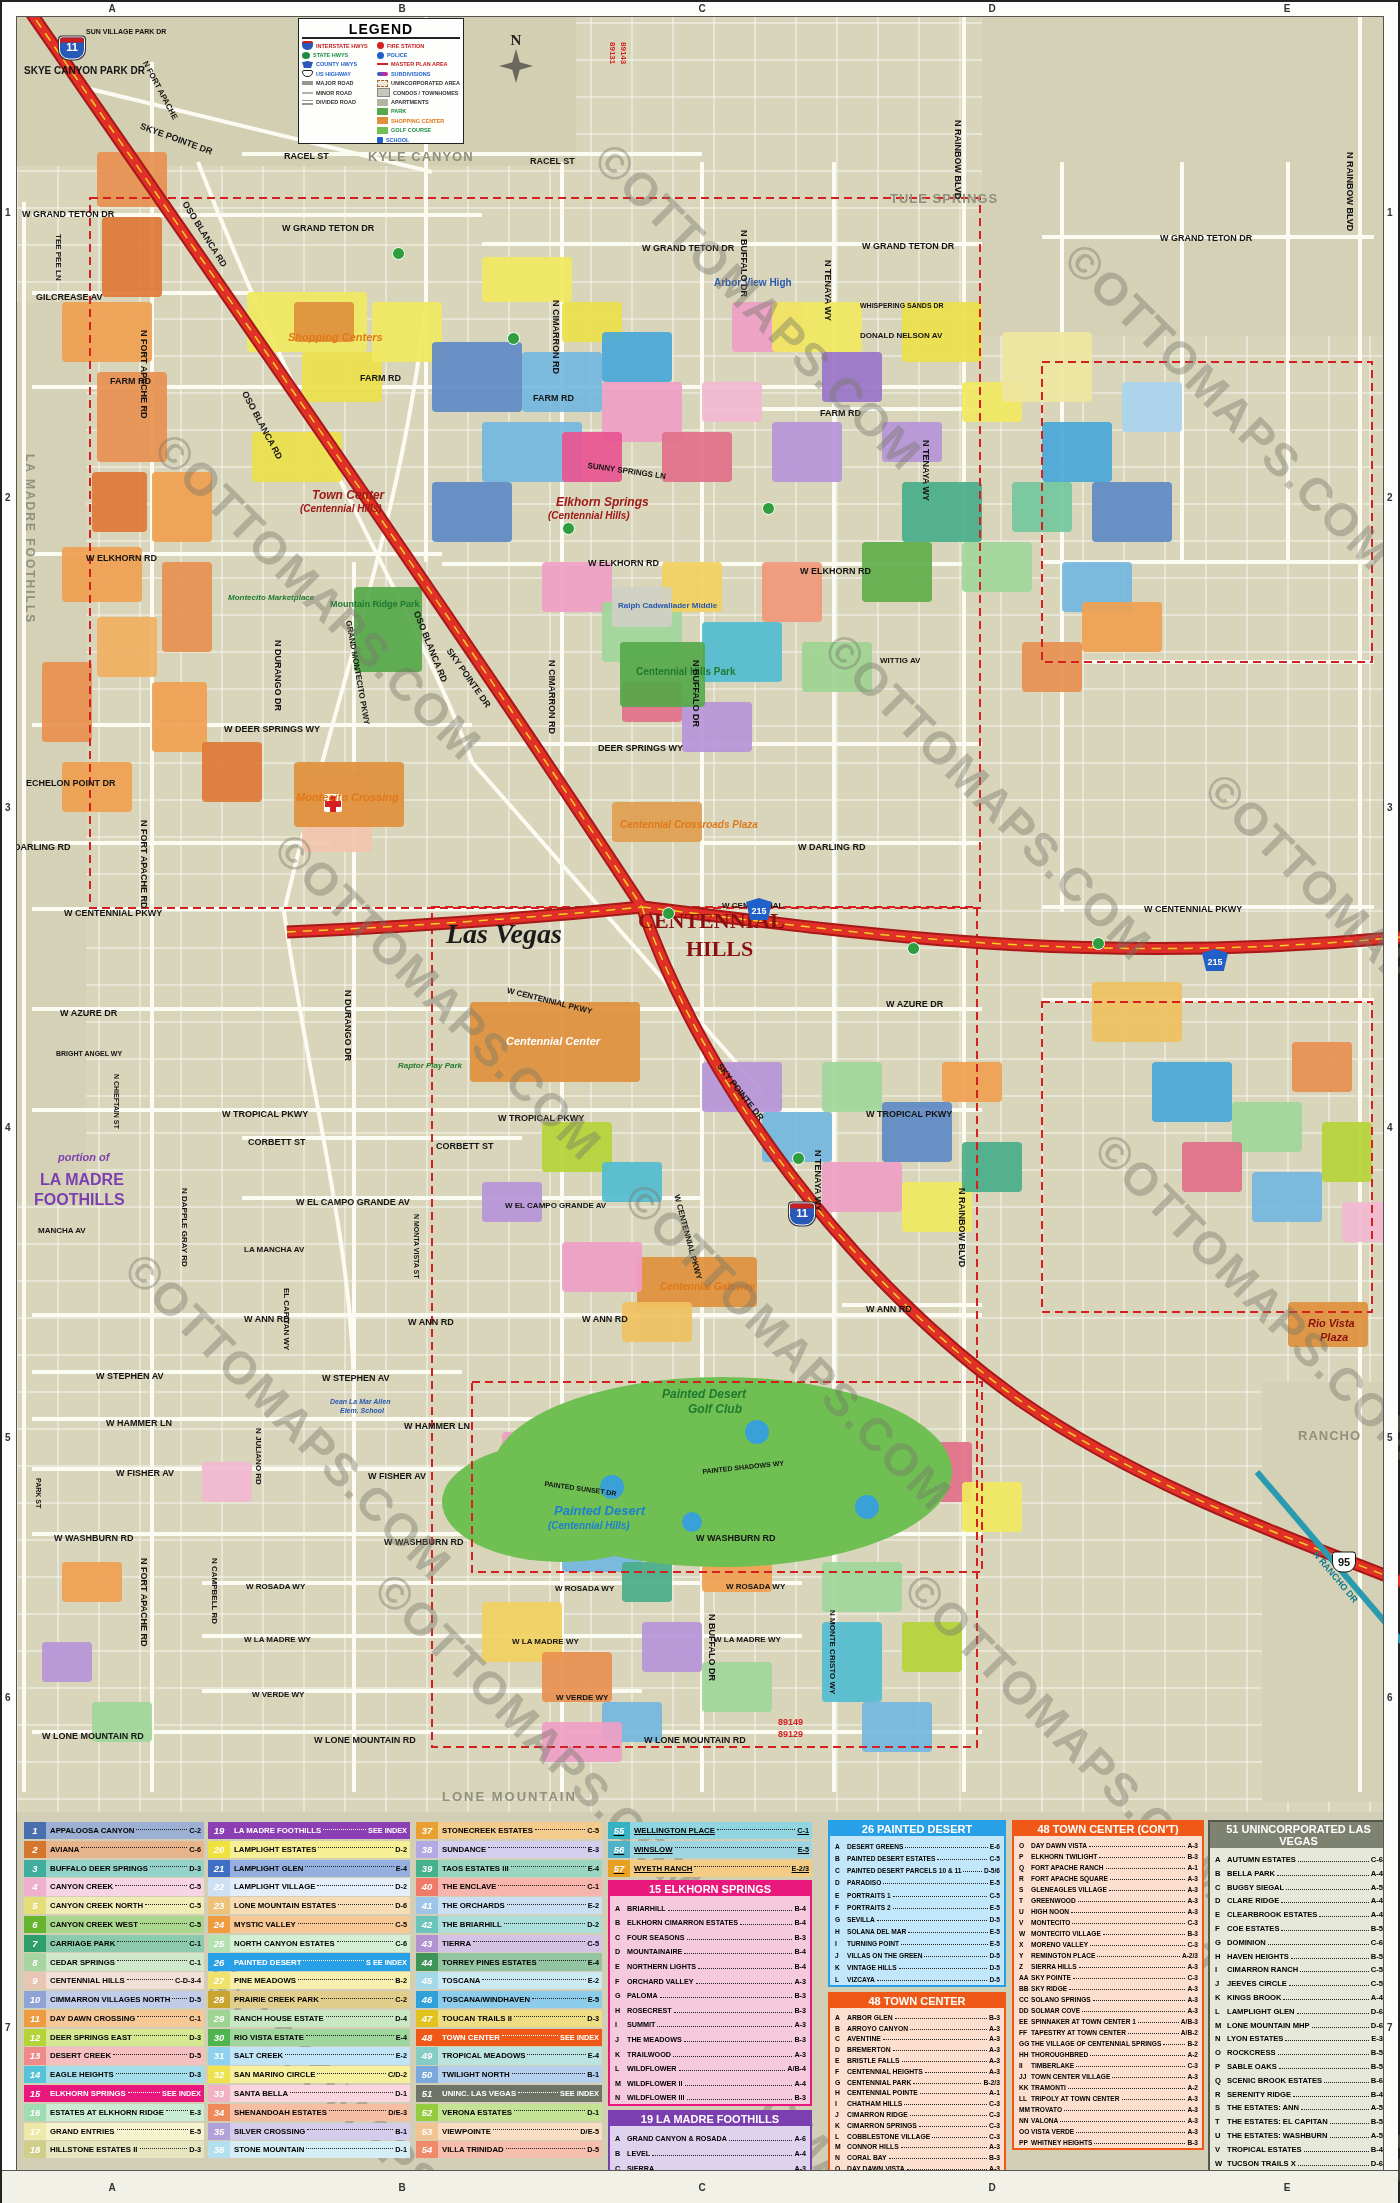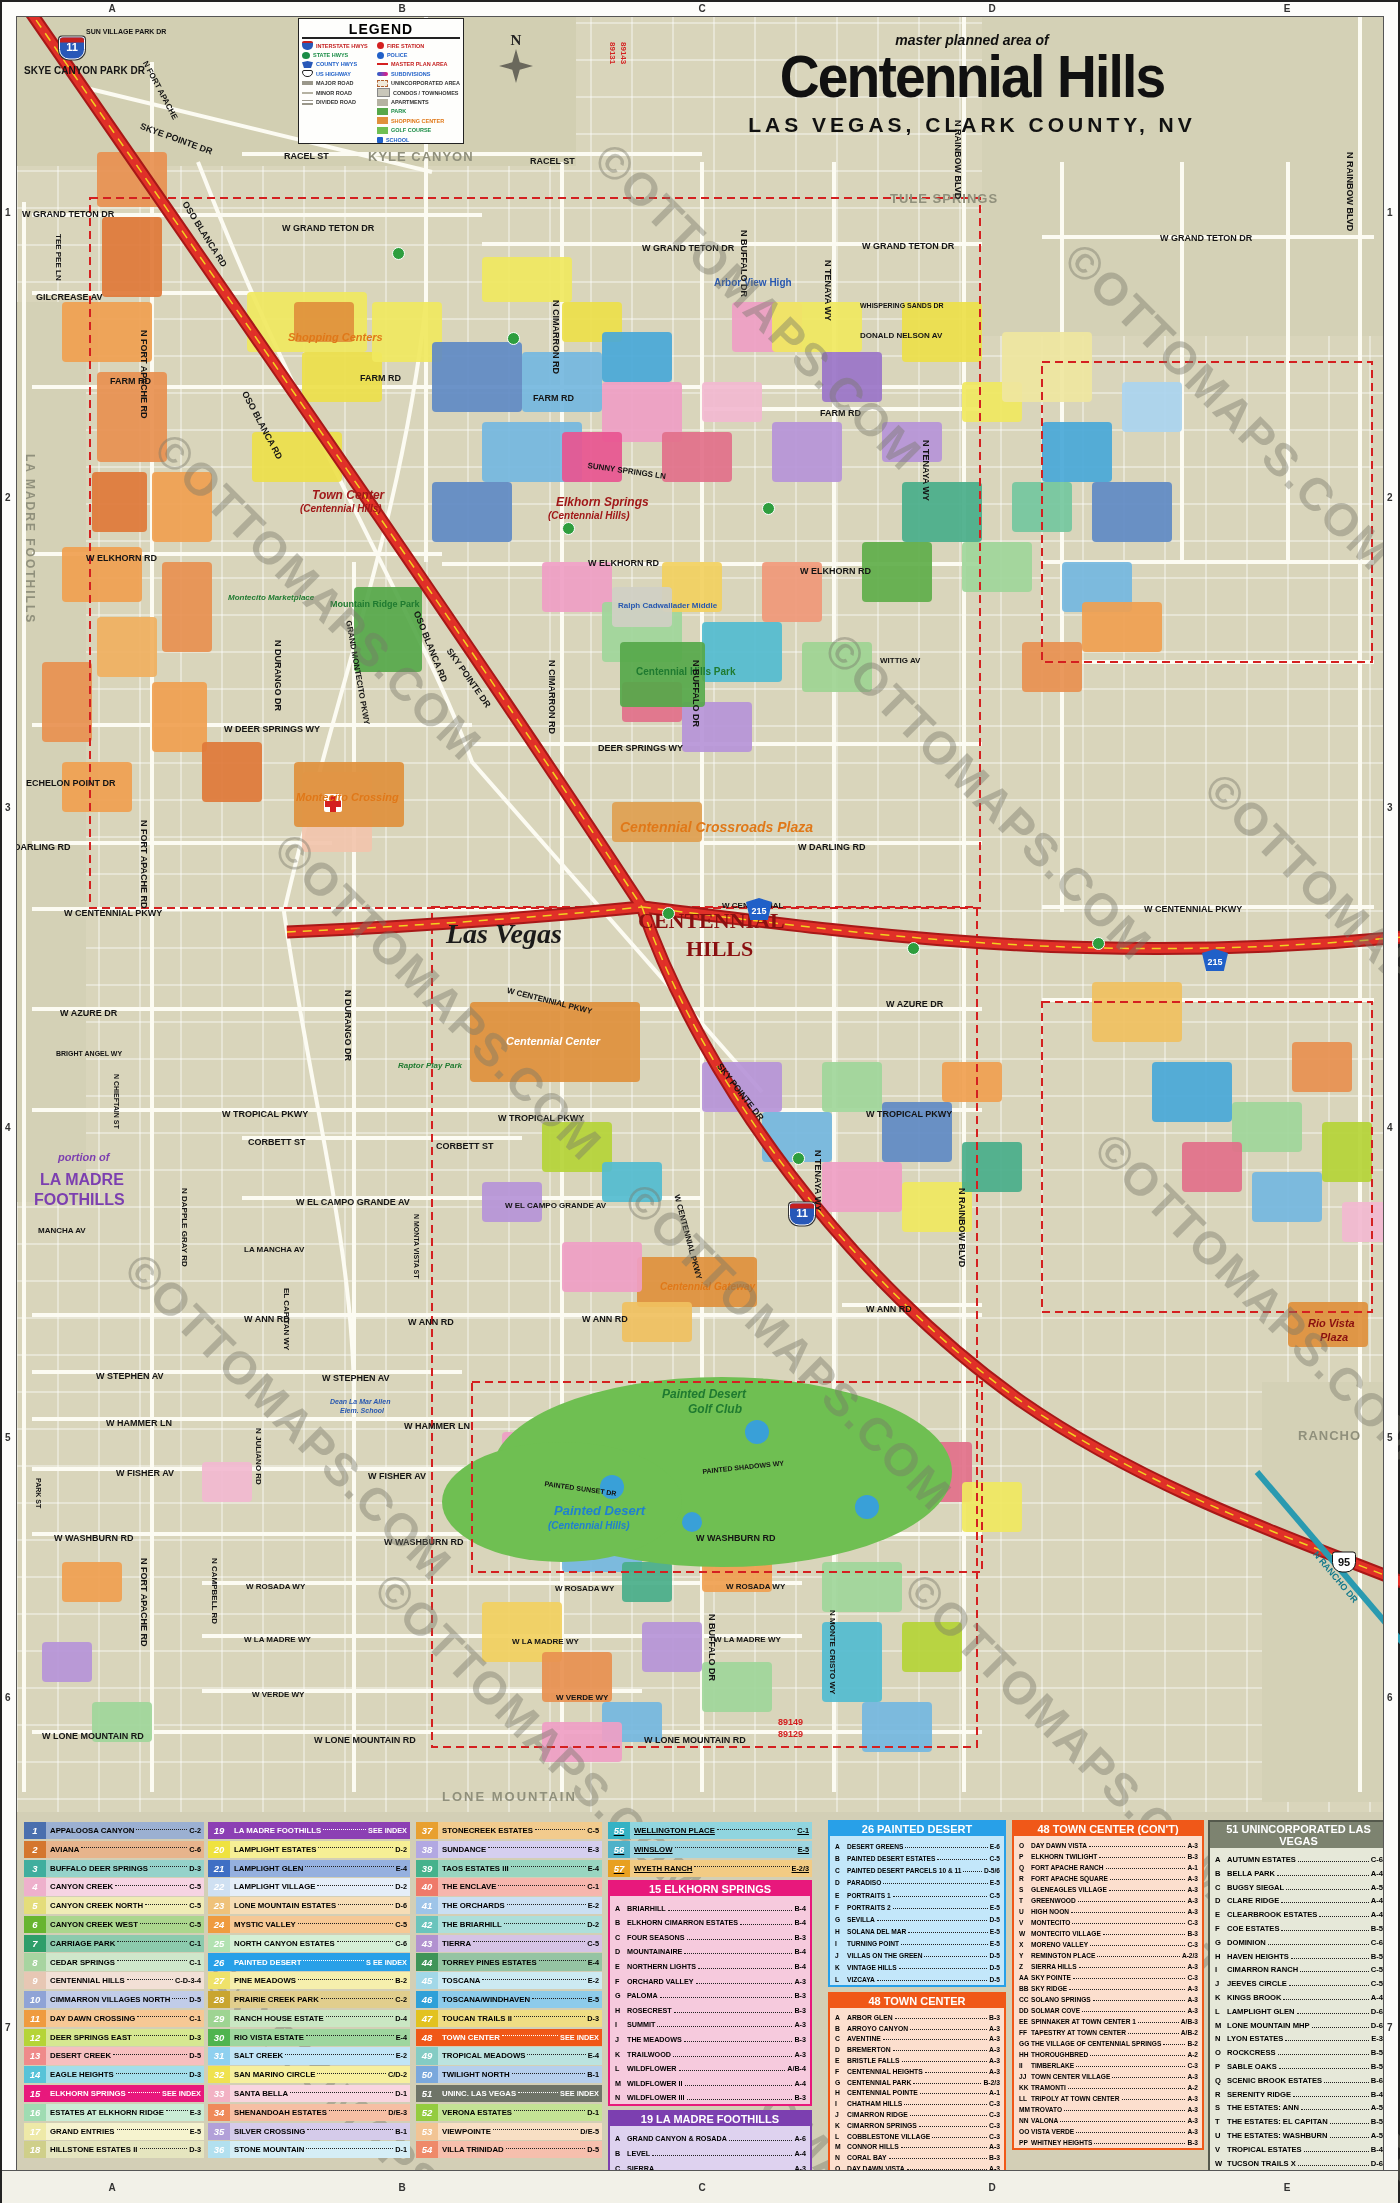--- a/index.html
+++ b/index.html
@@ -271,25 +271,20 @@
       <path d="M285,930 C400,925 540,915 640,905" fill="none" stroke="#e03028" stroke-width="9"></path>
       <path d="M640,905 C850,930 1080,965 1400,935" fill="none" stroke="#e03028" stroke-width="9"></path>
       <path d="M640,905 C700,1080 850,1280 1020,1400 C1150,1490 1300,1540 1400,1580" fill="none" stroke="#e03028" stroke-width="9"></path>
       <path d="M25,5 C250,330 480,660 640,905" fill="none" stroke="#f2d020" stroke-width="1.5" stroke-dasharray="9 7"></path>
       <path d="M285,930 C400,925 540,915 640,905" fill="none" stroke="#f2d020" stroke-width="1.5" stroke-dasharray="9 7"></path>
       <path d="M640,905 C850,930 1080,965 1400,935" fill="none" stroke="#f2d020" stroke-width="1.5" stroke-dasharray="9 7"></path>
       <path d="M640,905 C700,1080 850,1280 1020,1400 C1150,1490 1300,1540 1400,1580" fill="none" stroke="#f2d020" stroke-width="1.5" stroke-dasharray="9 7"></path>
       <path d="M1255,1470 L1400,1640" fill="none" stroke="#2a9ab0" stroke-width="6"></path>
     </svg>
 
-  <div id="header">
-    <div class="pre">master planned area of</div>
-    <div class="big">Centennial Hills</div>
-    <div class="sub">LAS VEGAS, CLARK COUNTY, NV</div>
-  </div>
 
   <div id="legend">
     <div class="ttl">LEGEND</div>
     <div class="cols">
       <div class="col" id="legend-left">
           <div class="lrow">
             <span class="lic shield-i"></span>
             <span class="lab" style="color: rgb(196, 32, 32);">INTERSTATE HWYS</span>
           </div>
           <div class="lrow">
@@ -428,21 +423,21 @@
       <div class="lbl" style="left: 554px; top: 658px; font-size: 9px; transform: rotate(90deg);">N CIMARRON RD</div>
       <div class="lbl" style="left: 558px; top: 298px; font-size: 9px; transform: rotate(90deg);">N CIMARRON RD</div>
       <div class="lbl" style="left: 698px; top: 658px; font-size: 9px; transform: rotate(90deg);">N BUFFALO DR</div>
       <div class="lbl" style="left: 746px; top: 228px; font-size: 9px; transform: rotate(90deg);">N BUFFALO DR</div>
       <div class="lbl" style="left: 280px; top: 638px; font-size: 9px; transform: rotate(90deg);">N DURANGO DR</div>
       <div class="lbl" style="left: 878px; top: 655px; font-size: 8px;">WITTIG AV</div>
       <div class="lbl" style="left: 222px; top: 723px; font-size: 9px;">W DEER SPRINGS WY</div>
       <div class="lbl" style="left: 596px; top: 742px; font-size: 9px; text-align: center;">DEER SPRINGS WY</div>
       <div class="lbl" style="left: 24px; top: 777px; font-size: 9px;">ECHELON POINT DR</div>
       <div class="lbl it" style="left: 294px; top: 790px; font-size: 11px; color: rgb(224, 120, 24);">Montecito Crossing</div>
-      <div class="lbl it" style="left: 618px; top: 818px; font-size: 14px; color: rgb(224, 120, 24);">Centennial Crossroads Plaza</div>
+      <div class="lbl it" style="left: 618px; top: 818px; font-size: 10px; color: rgb(224, 120, 24);">Centennial Crossroads Plaza</div>
       <div class="lbl" style="left: 12px; top: 841px; font-size: 9px;">DARLING RD</div>
       <div class="lbl" style="left: 796px; top: 841px; font-size: 9px;">W DARLING RD</div>
       <div class="lbl" style="left: 62px; top: 907px; font-size: 9px;">W CENTENNIAL PKWY</div>
       <div class="lbl" style="left: 720px; top: 900px; font-size: 8px;">W CENTENNIAL</div>
       <div class="lbl" style="left: 1142px; top: 903px; font-size: 9px;">W CENTENNIAL PKWY</div>
       <div class="lbl serif" style="left: 636px; top: 908px; font-size: 22px; color: rgb(138, 16, 16);">CENTENNIAL</div>
       <div class="lbl serif" style="left: 684px; top: 936px; font-size: 22px; color: rgb(138, 16, 16);">HILLS</div>
       <div class="lbl it serif" style="left: 444px; top: 918px; font-size: 28px; color: rgb(26, 26, 26);">Las Vegas</div>
       <div class="lbl" style="left: 506px; top: 985px; font-size: 8px; transform: rotate(14deg);">W CENTENNIAL PKWY</div>
       <div class="lbl" style="left: 58px; top: 1007px; font-size: 9px;">W AZURE DR</div>

